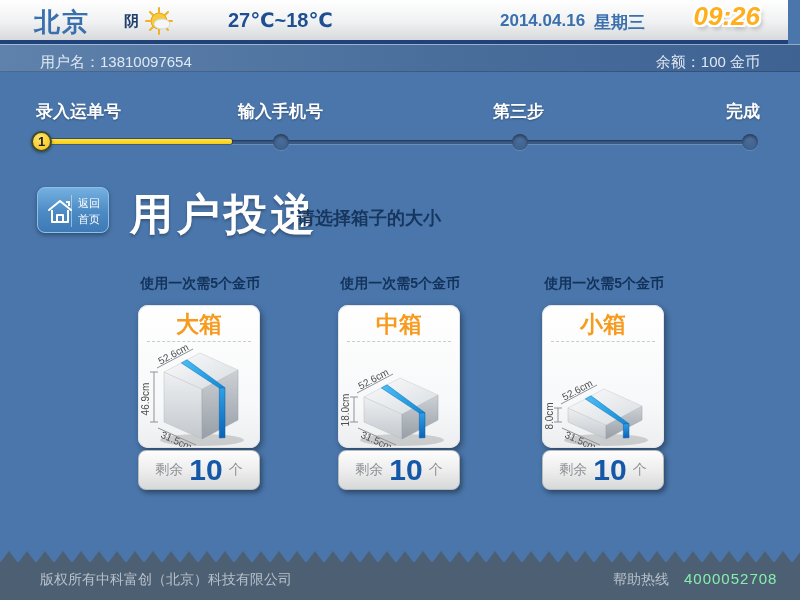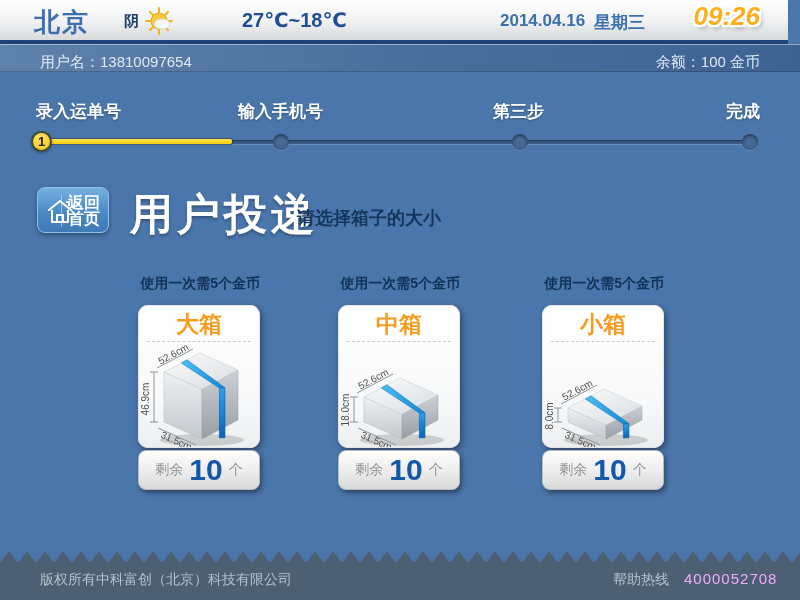--- a/index.html
+++ b/index.html
@@ -10,21 +10,21 @@
       linear-gradient(165deg,#5d86ba 0%, #4b77ac 45%, #44700 0,#47739f 100%);
     background-color:#4a76ab; }
 
   
   .topbar { position:absolute; left:0; top:0; width:788px; height:44px;
     background:linear-gradient(180deg,#ffffff 0%,#f0f1f2 55%,#d7d9db 100%);
     border-bottom:4px solid #20427a; }
   .city { position:absolute; left:34px; top:5px; font-size:26px; font-weight:bold; color:#3a70ad; letter-spacing:2px;}
   .cond { position:absolute; left:124px; top:12px; font-size:15px; font-weight:bold; color:#1e3d6a; }
   .wicon { position:absolute; left:145px; top:7px; width:28px; height:28px; }
-  .temp { position:absolute; left:228px; top:8px; font-size:20px; font-weight:bold; color:#1d4f92;margin-left:14px; }
+  .temp { position:absolute; left:228px; top:8px; font-size:20px; font-weight:bold; color:#1d4f92; }
   .pollution { position:absolute; left:336px; top:8px; height:25px; line-height:25px; padding:0 11px;
     background:linear-gradient(180deg,#fbb32b,#f29c0d); color:#fff; font-size:14px; border-radius:4px; }
   .date { position:absolute; left:500px; top:11px; font-size:17px; font-weight:bold; color:#3a70ad; }
   .weekday { position:absolute; left:594px; top:11px; font-size:17px; font-weight:bold; color:#3a70ad; }
   .clock { position:absolute; right:28px; top:1px; font-size:26px; font-weight:900; font-style:italic; color:#ffae1c;
     text-shadow:-2px -2px 0 #fff, 2px -2px 0 #fff, -2px 2px 0 #fff, 2px 2px 0 #fff, 0 2px 0 #fff, 2px 0 0 #fff, 3px 4px 4px rgba(0,0,0,.25); }
 
   
   .userbar { position:absolute; left:0; top:44px; width:800px; height:28px;
     background:linear-gradient(90deg,#5e82ab 0%,#4a6e9c 55%,#3e6292 100%);
@@ -47,21 +47,21 @@
   .badge1 { position:absolute; left:31px; top:35px; width:21px; height:21px; border-radius:50%;
     background:radial-gradient(circle at 40% 30%, #ffe36a, #f6c211);
     border:2px solid #3d4a34; color:#222; font-size:13px; font-weight:bold; text-align:center; line-height:18px;
     box-shadow:0 1px 3px rgba(0,0,0,.4); }
 
   
   .home-btn { position:absolute; left:37px; top:187px; width:72px; height:46px; border-radius:8px;
     background:linear-gradient(180deg,#74b0e0 0%,#4c8ac4 55%,#3d7ab6 100%);
     border:1px solid #8cc0e8; box-shadow:0 2px 4px rgba(0,0,0,.35); cursor:pointer; }
   .home-btn .hicon { position:absolute; left:7px; top:9px; }
-  .home-btn .htext { position:absolute; right:8px; top:7px; color:#fff; font-size:16px; font-weight:bold; line-height:16px;
+  .home-btn .htext { position:absolute; right:8px; top:7px; color:#fff; font-size:11px; font-weight:normal; line-height:16px;
     text-align:center; padding-left:6px; border-left:1px solid rgba(255,255,255,.45); }
   .page-title { position:absolute; left:130px; top:186px; font-size:43px; font-weight:bold; color:#ffffff;
     letter-spacing:4px; text-shadow:0 2px 3px rgba(0,0,0,.3); }
   .page-sub { position:absolute; left:297px; top:206px; font-size:18px; font-weight:bold; color:#17365e; }
 
   
   .cost { position:absolute; top:275px; width:122px; text-align:right; font-size:14px; font-weight:bold; color:#12325a; }
   .cost1{left:138px;} .cost2{left:338px;} .cost3{left:542px;}
   .card { position:absolute; top:305px; width:122px; height:143px; border-radius:10px;
     background:linear-gradient(180deg,#ffffff 0%,#f7f8f9 70%,#eceeef 100%);
@@ -76,21 +76,21 @@
     display:flex; align-items:center; justify-content:center; gap:6px; }
   .rb1{left:138px;} .rb2{left:338px;} .rb3{left:542px;}
   .remain-label, .remain-unit { font-size:14px; color:#8d9094; }
   .remain-count { font-size:30px; font-weight:bold; color:#1558a8; line-height:38px; }
 
   
   .zigzag { position:absolute; left:0; top:549px; width:800px; height:14px; }
   .footer { position:absolute; left:0; top:562px; width:800px; height:38px; background:#4d6073; }
   .footer .copy { position:absolute; left:40px; top:9px; font-size:14px; color:#b7c1cc; }
   .footer .hotline { position:absolute; left:613px; top:9px; font-size:14px; color:#b7c1cc; }
-  .footer .hotnum { position:absolute; left:684px; top:8px; font-size:15px; color:#f0abfc; letter-spacing:1px;text-align:right; }
+  .footer .hotnum { position:absolute; left:684px; top:8px; font-size:15px; color:#86efac; letter-spacing:1px;text-align:right; }
 
   .dim-text { font-size:10px; fill:#4c4c4c; font-family:"Liberation Sans",sans-serif; }
 </style>
 </head>
 <body>
 
 <div id="stage">
 
   <div class="topbar">
     <div class="city">北京</div>

